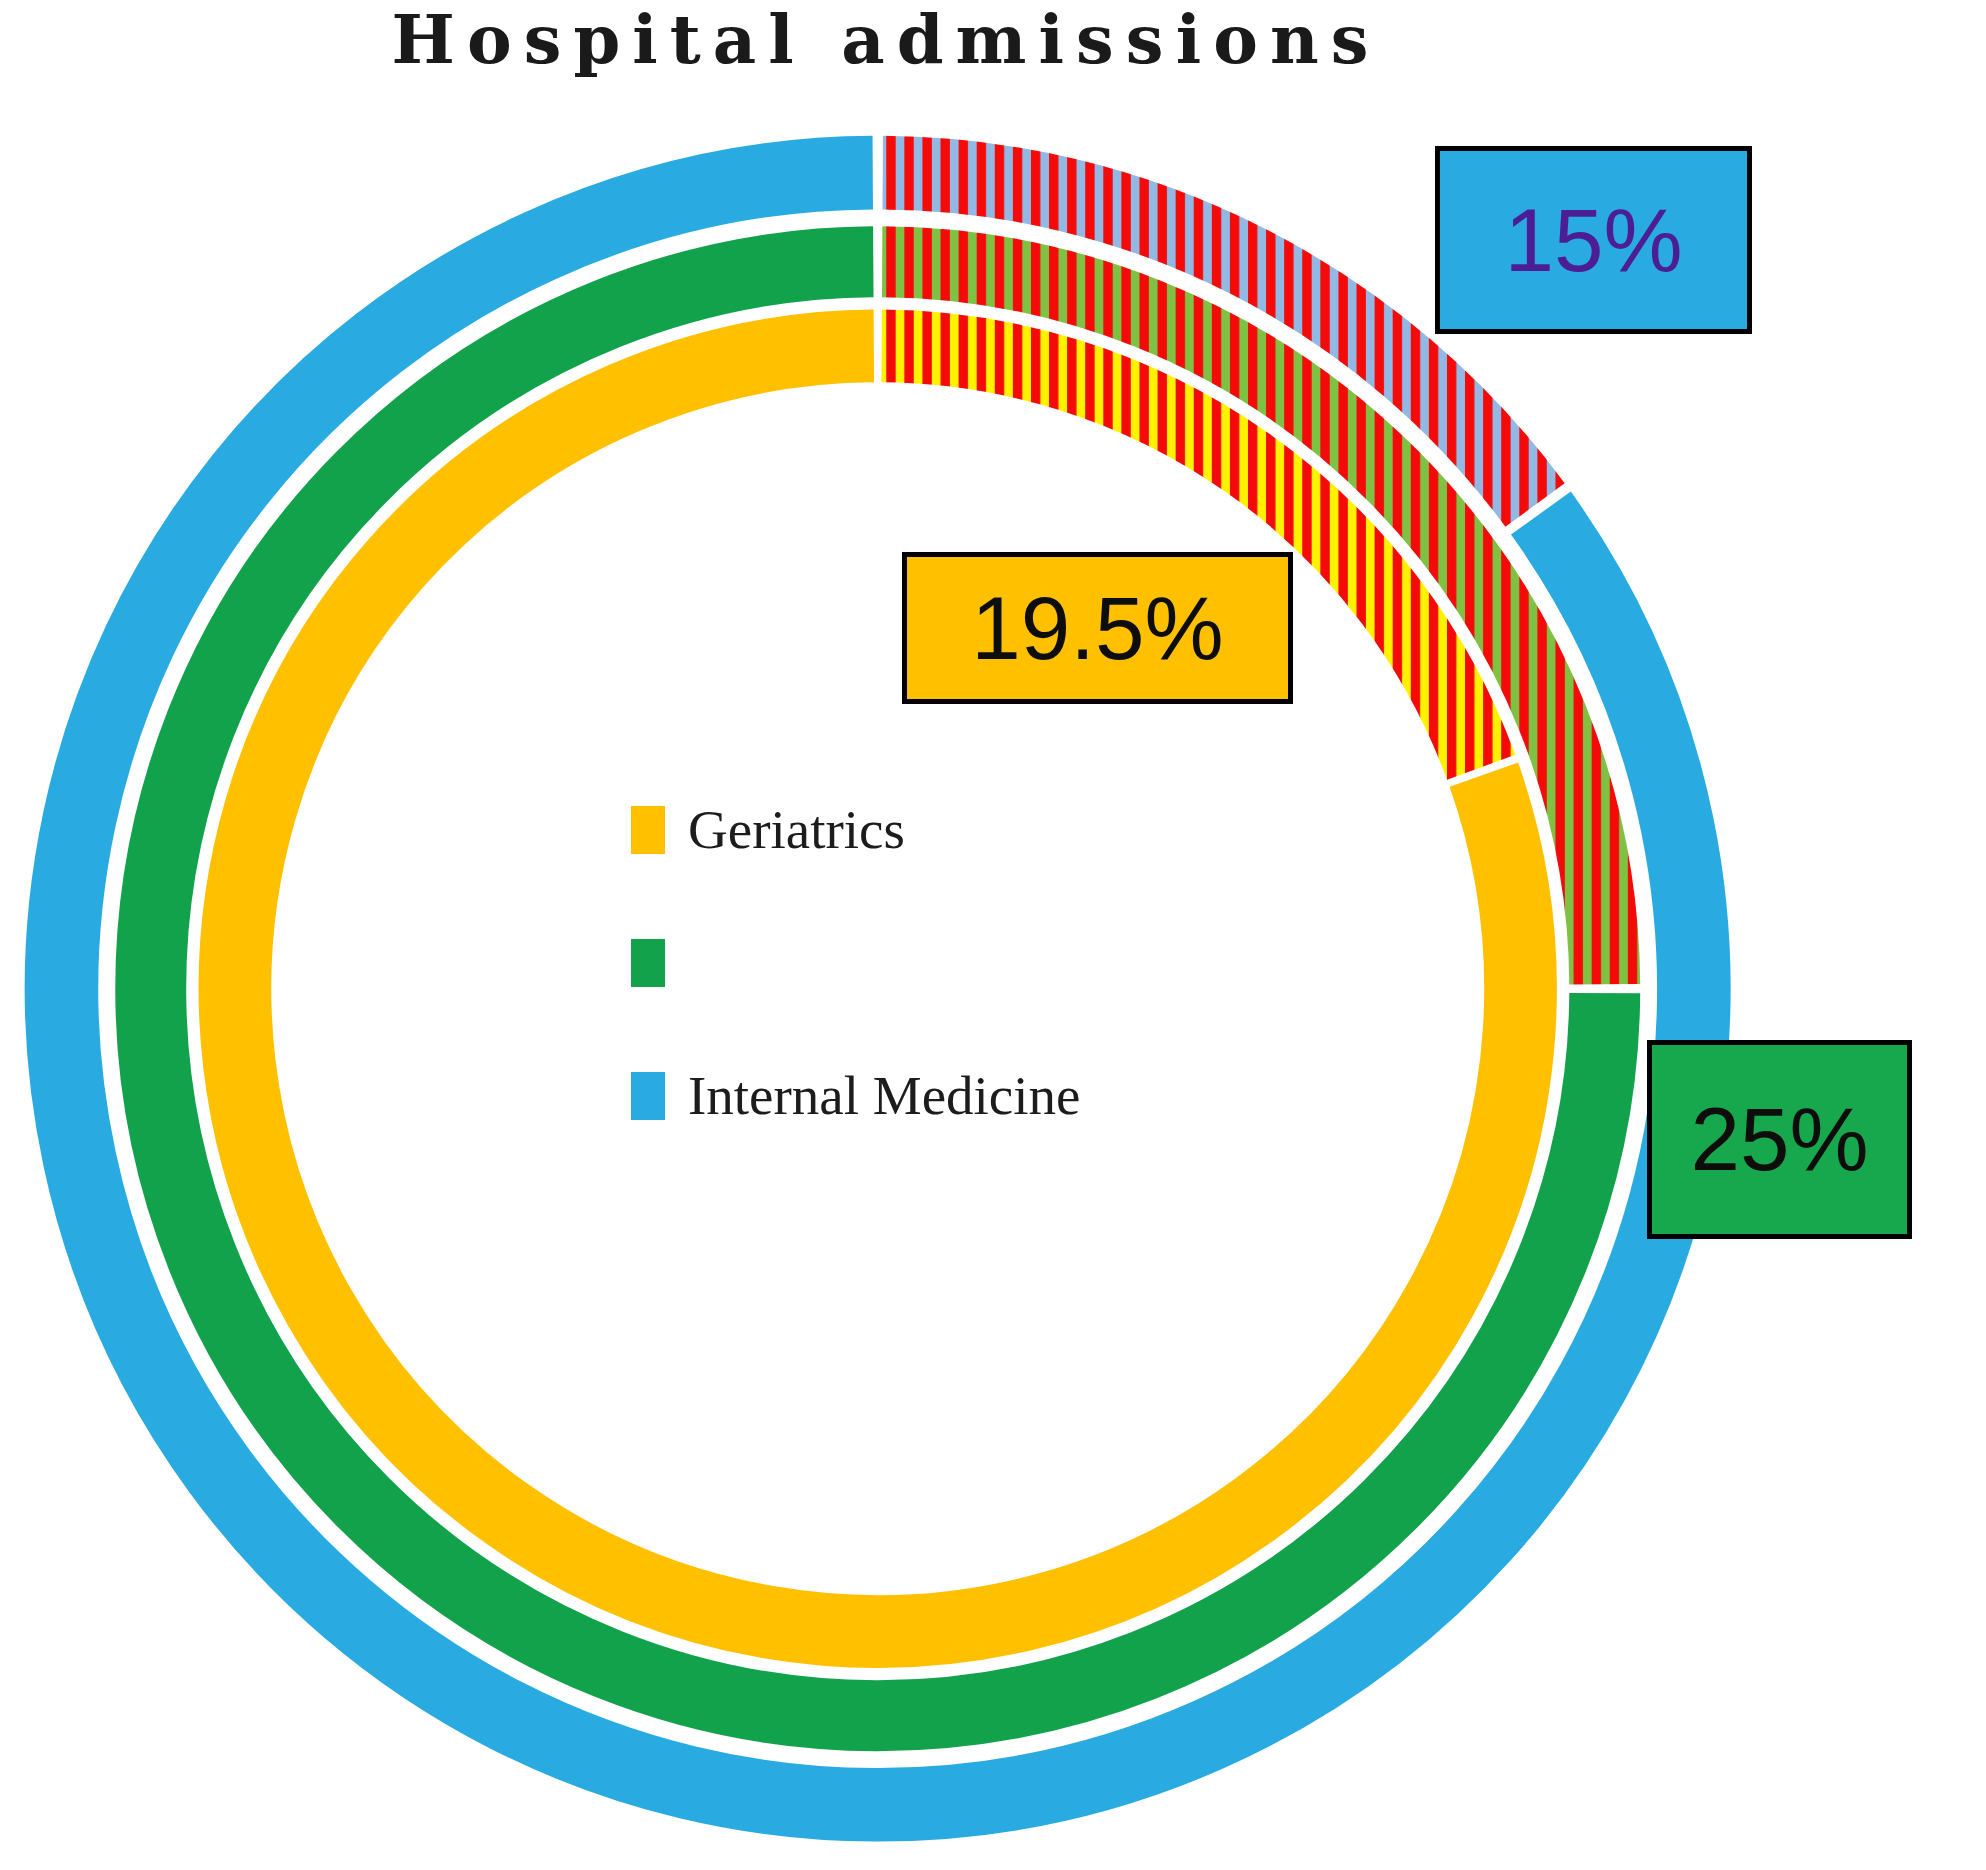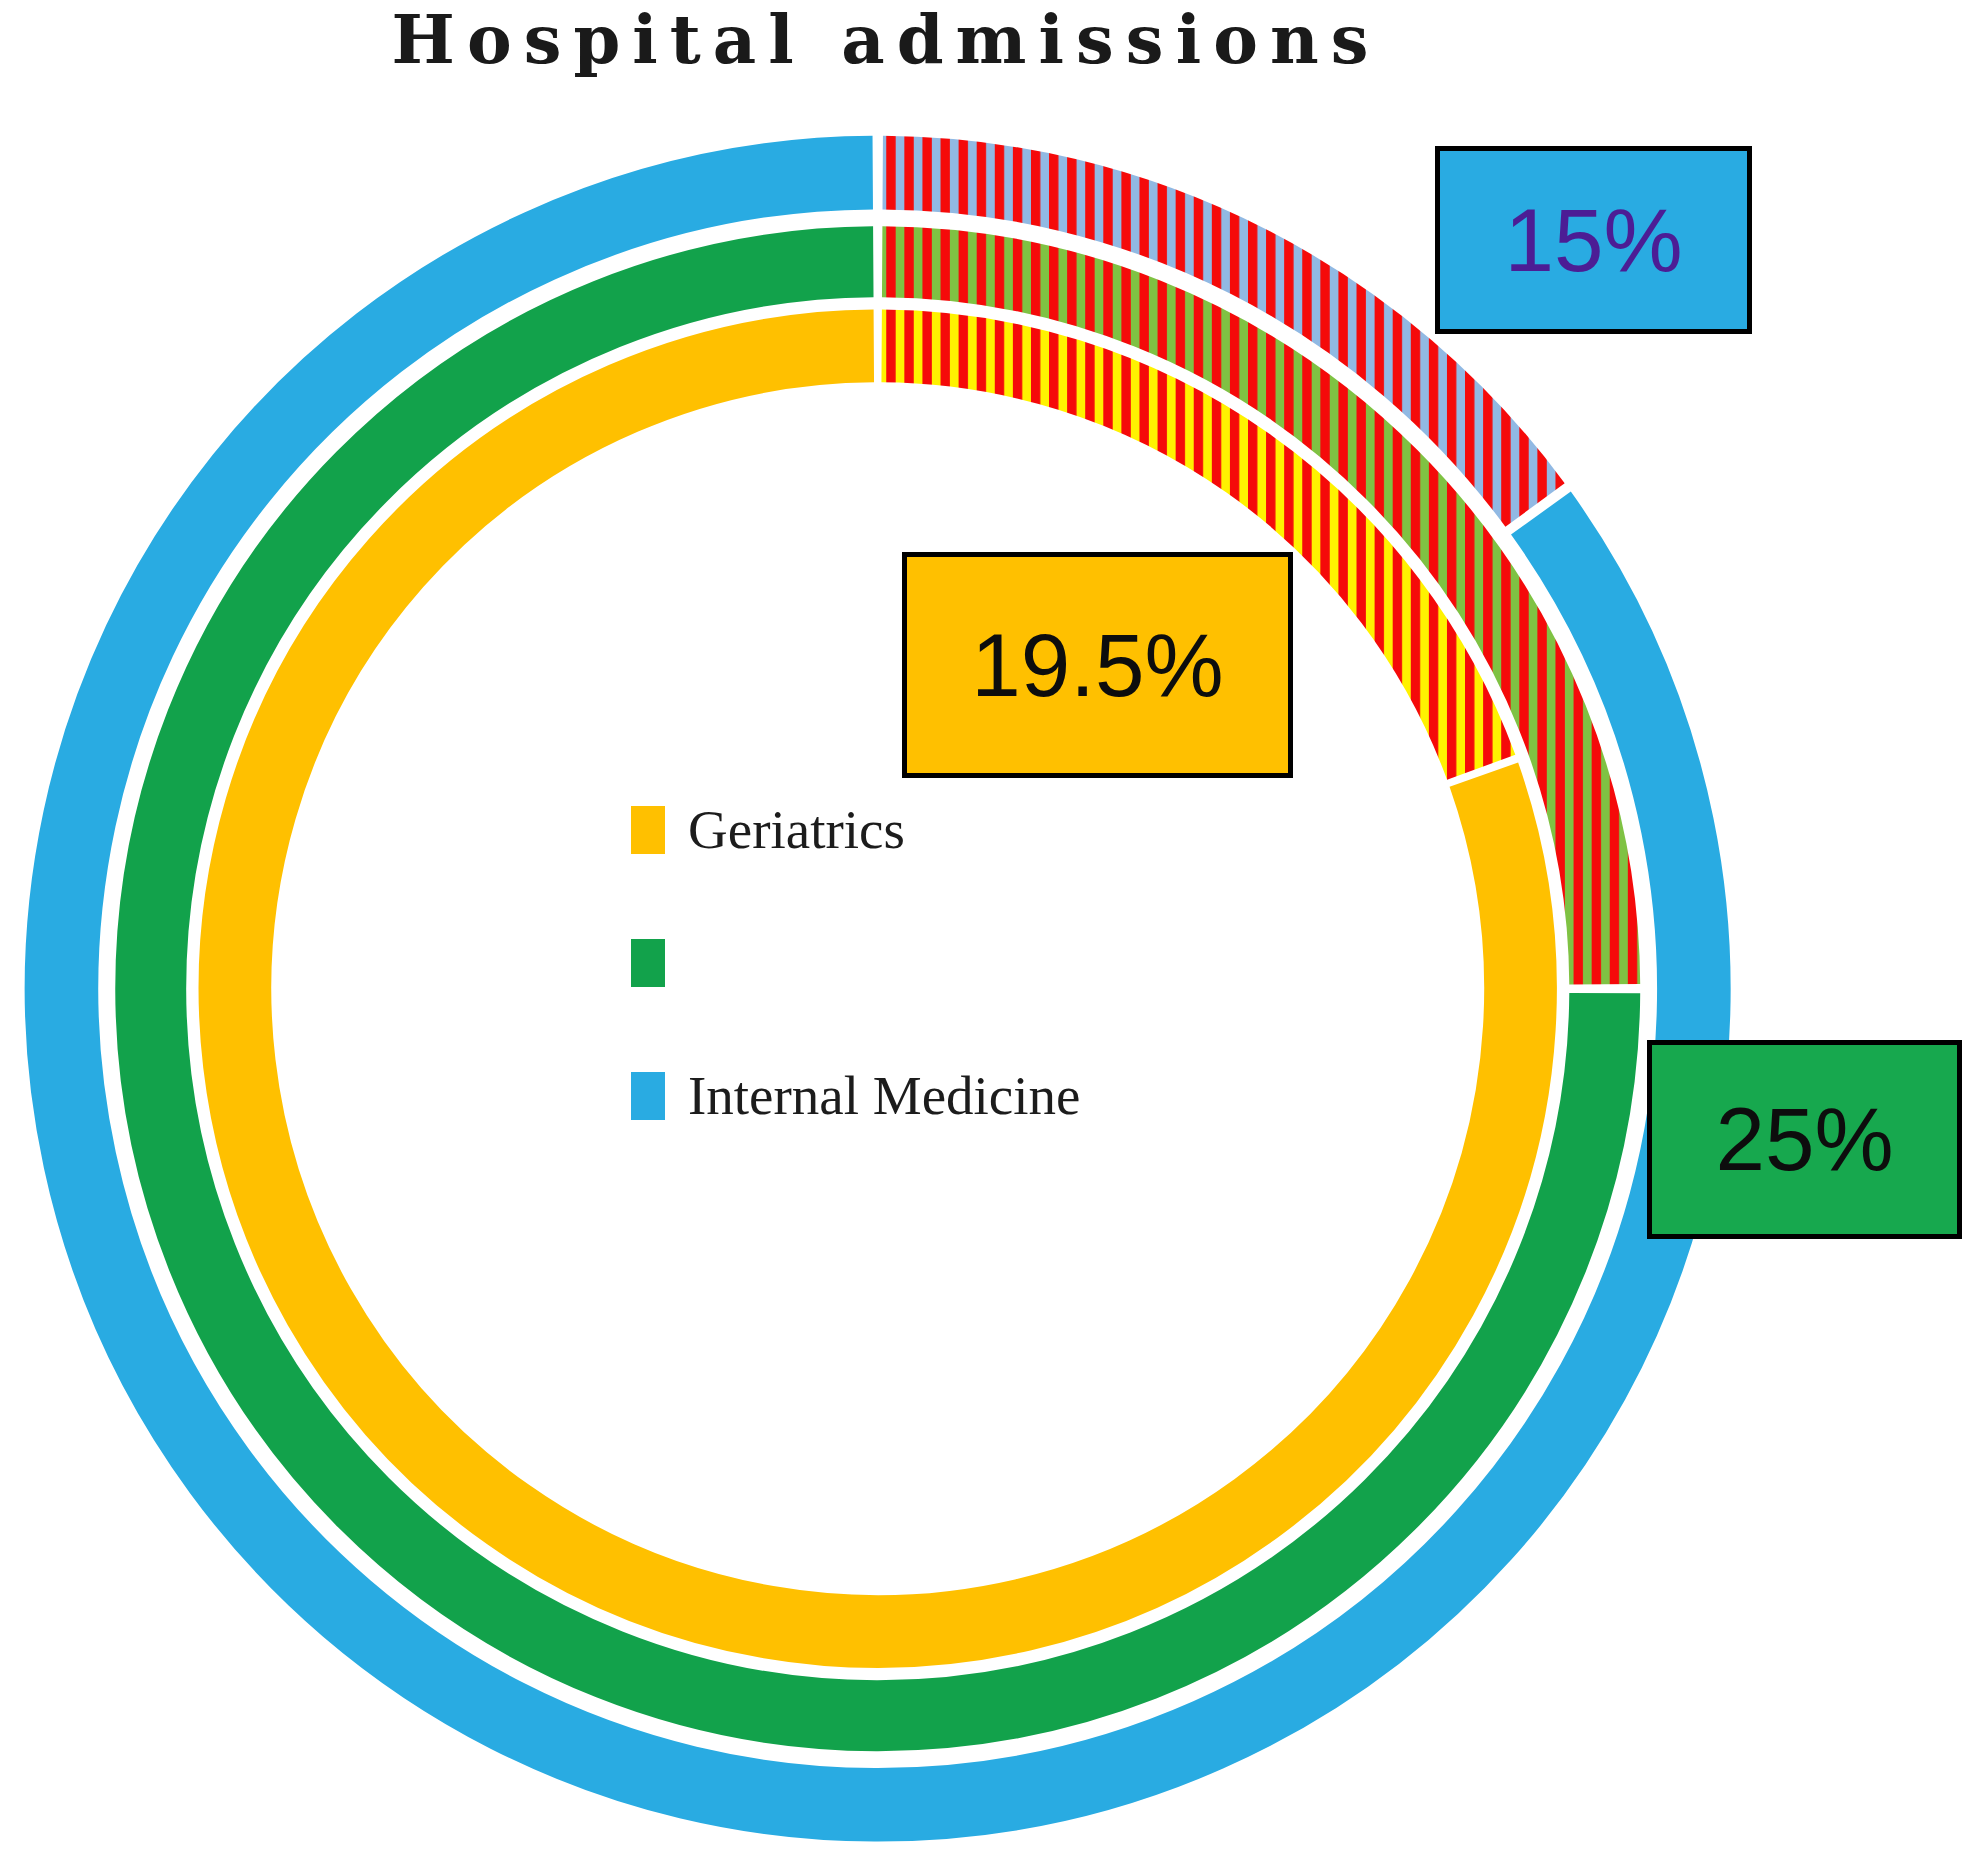--- a/index.html
+++ b/index.html
@@ -57,21 +57,21 @@
     </div>
     <div class="legend-item">
       <span class="swatch" style="background: rgb(41, 171, 226);"></span>
       <span class="legend-label">Internal Medicine</span>
     </div>
   </div>
 
   <div class="callout" style="left: 1435px; top: 146px; width: 317px; height: 188px; background: rgb(41, 171, 226);">
     <span style="color: #4c1d95;">15%</span>
   </div>
-  <div class="callout" style="left: 902px; top: 552px; width: 391px; height: 226px; background: rgb(255, 192, 0);">
+  <div class="callout" style="left: 902px; top: 552px; width: 391px; height: 152px; background: rgb(255, 192, 0);">
     <span style="color: rgb(13, 13, 13);">19.5%</span>
   </div>
-  <div class="callout" style="left: 1647px; top: 1040px; width: 315px; height: 199px; background: rgb(23, 168, 78);">
+  <div class="callout" style="left: 1647px; top: 1040px; width: 265px; height: 199px; background: rgb(23, 168, 78);">
     <span style="color: rgb(13, 13, 13);">25%</span>
   </div>
 
 </div>
 
 
 </body></html>

